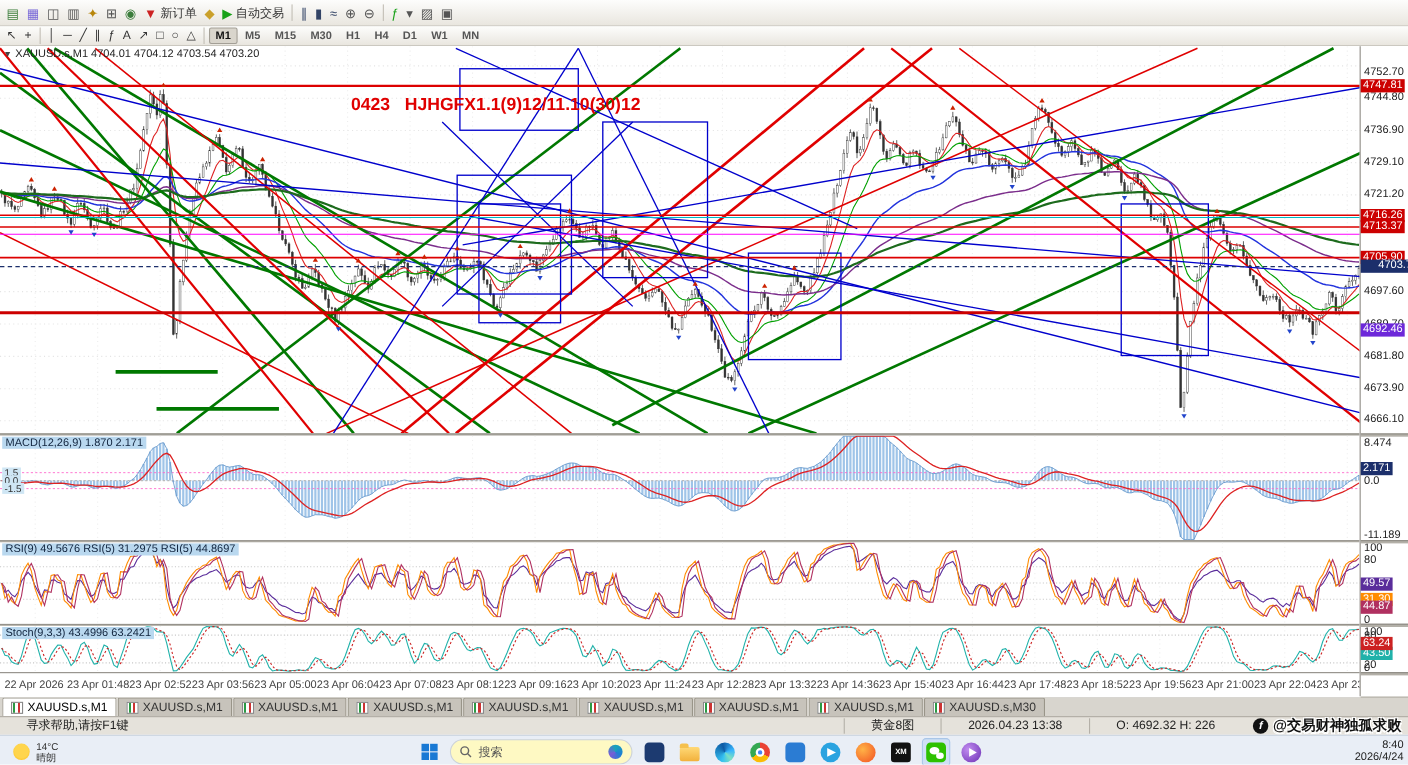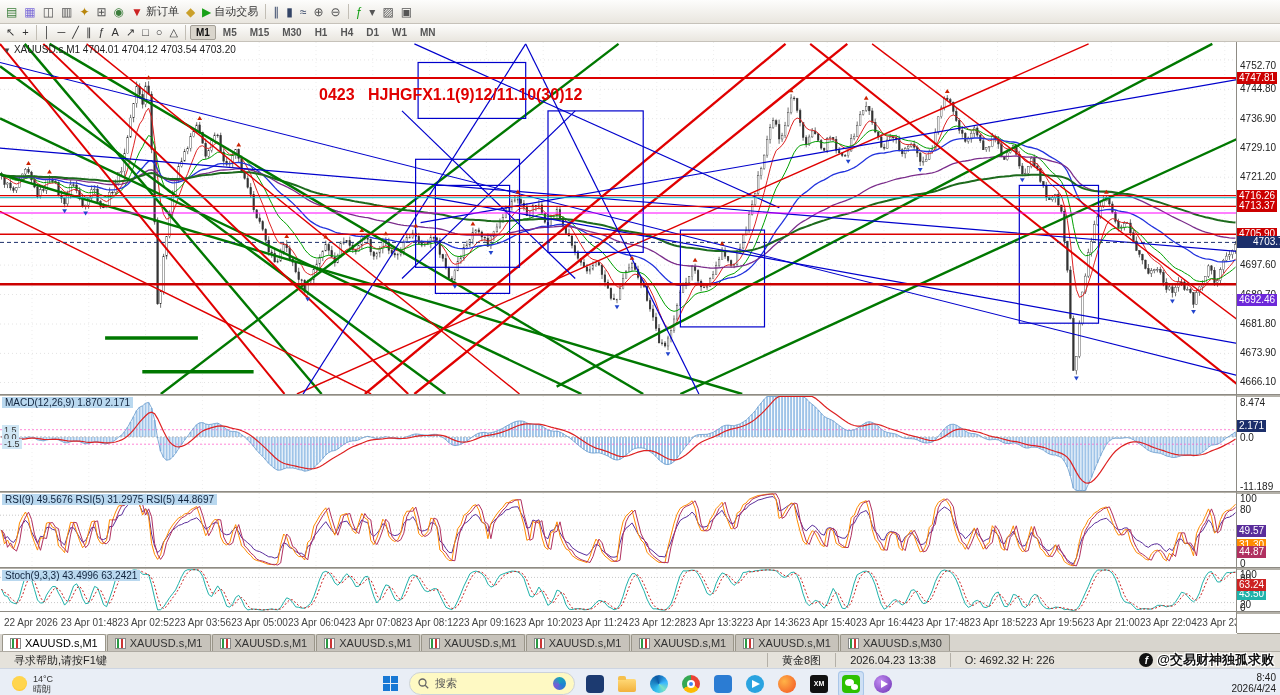--- a/index.html
+++ b/index.html
@@ -39,21 +39,21 @@
   .tabbar{height:17px;background:#d8d5ce;border-top:1px solid #999589;display:flex;align-items:flex-end;
           padding-left:2px;font-size:11px}
   .tab{display:flex;align-items:center;gap:4px;height:16px;padding:0 7px;border:1px solid #999589;
        border-bottom:none;background:#c7c3bb;margin-right:1px;border-radius:2px 2px 0 0;color:#333;white-space:nowrap}
   .tab.active{background:#fff;color:#000}
   .tab-ico{width:9px;height:9px;background:#fff;border:1px solid #888;
            background-image:linear-gradient(90deg,transparent 1px,#2a9a44 1px,#2a9a44 3px,transparent 3px,transparent 5px,#cc3333 5px,#cc3333 7px,transparent 7px)}
   
   .statusbar{height:16px;background:#e5e2db;border-top:1px solid #aeaaa2;font-size:11px;color:#222;
              position:relative;display:flex;align-items:center}
-  .sb-seg{padding:0 14px;height:14px;line-height:14px;border-right:1px solid #b4b0a8;white-space:nowrap;overflow:hidden}
+  .sb-seg{padding:0 24px;height:14px;line-height:14px;border-right:1px solid #b4b0a8;white-space:nowrap;overflow:hidden}
   .sb-help{width:768px;box-sizing:border-box}
   .watermark{position:absolute;right:6px;top:0;height:16px;display:flex;align-items:center;gap:4px;
              font-weight:bold;font-size:13px;color:#111;
              text-shadow:-1px -1px 0 #fff,1px -1px 0 #fff,-1px 1px 0 #fff,1px 1px 0 #fff}
   .wm-logo{width:14px;height:14px;border-radius:50%;background:#111;color:#fff;font-size:10px;font-style:italic;
            display:flex;align-items:center;justify-content:center;text-shadow:none}
   
   .taskbar{height:29px;background:#e9eef6;border-top:1px solid #cdd5e2;position:relative;display:flex;align-items:center}
   .weather{position:absolute;left:0;top:0;height:29px;display:flex;align-items:center;gap:6px;padding:0 12px}
   .sun{width:15px;height:15px;border-radius:50%;background:radial-gradient(circle at 50% 45%,#ffd54d 55%,#ffb300)}

